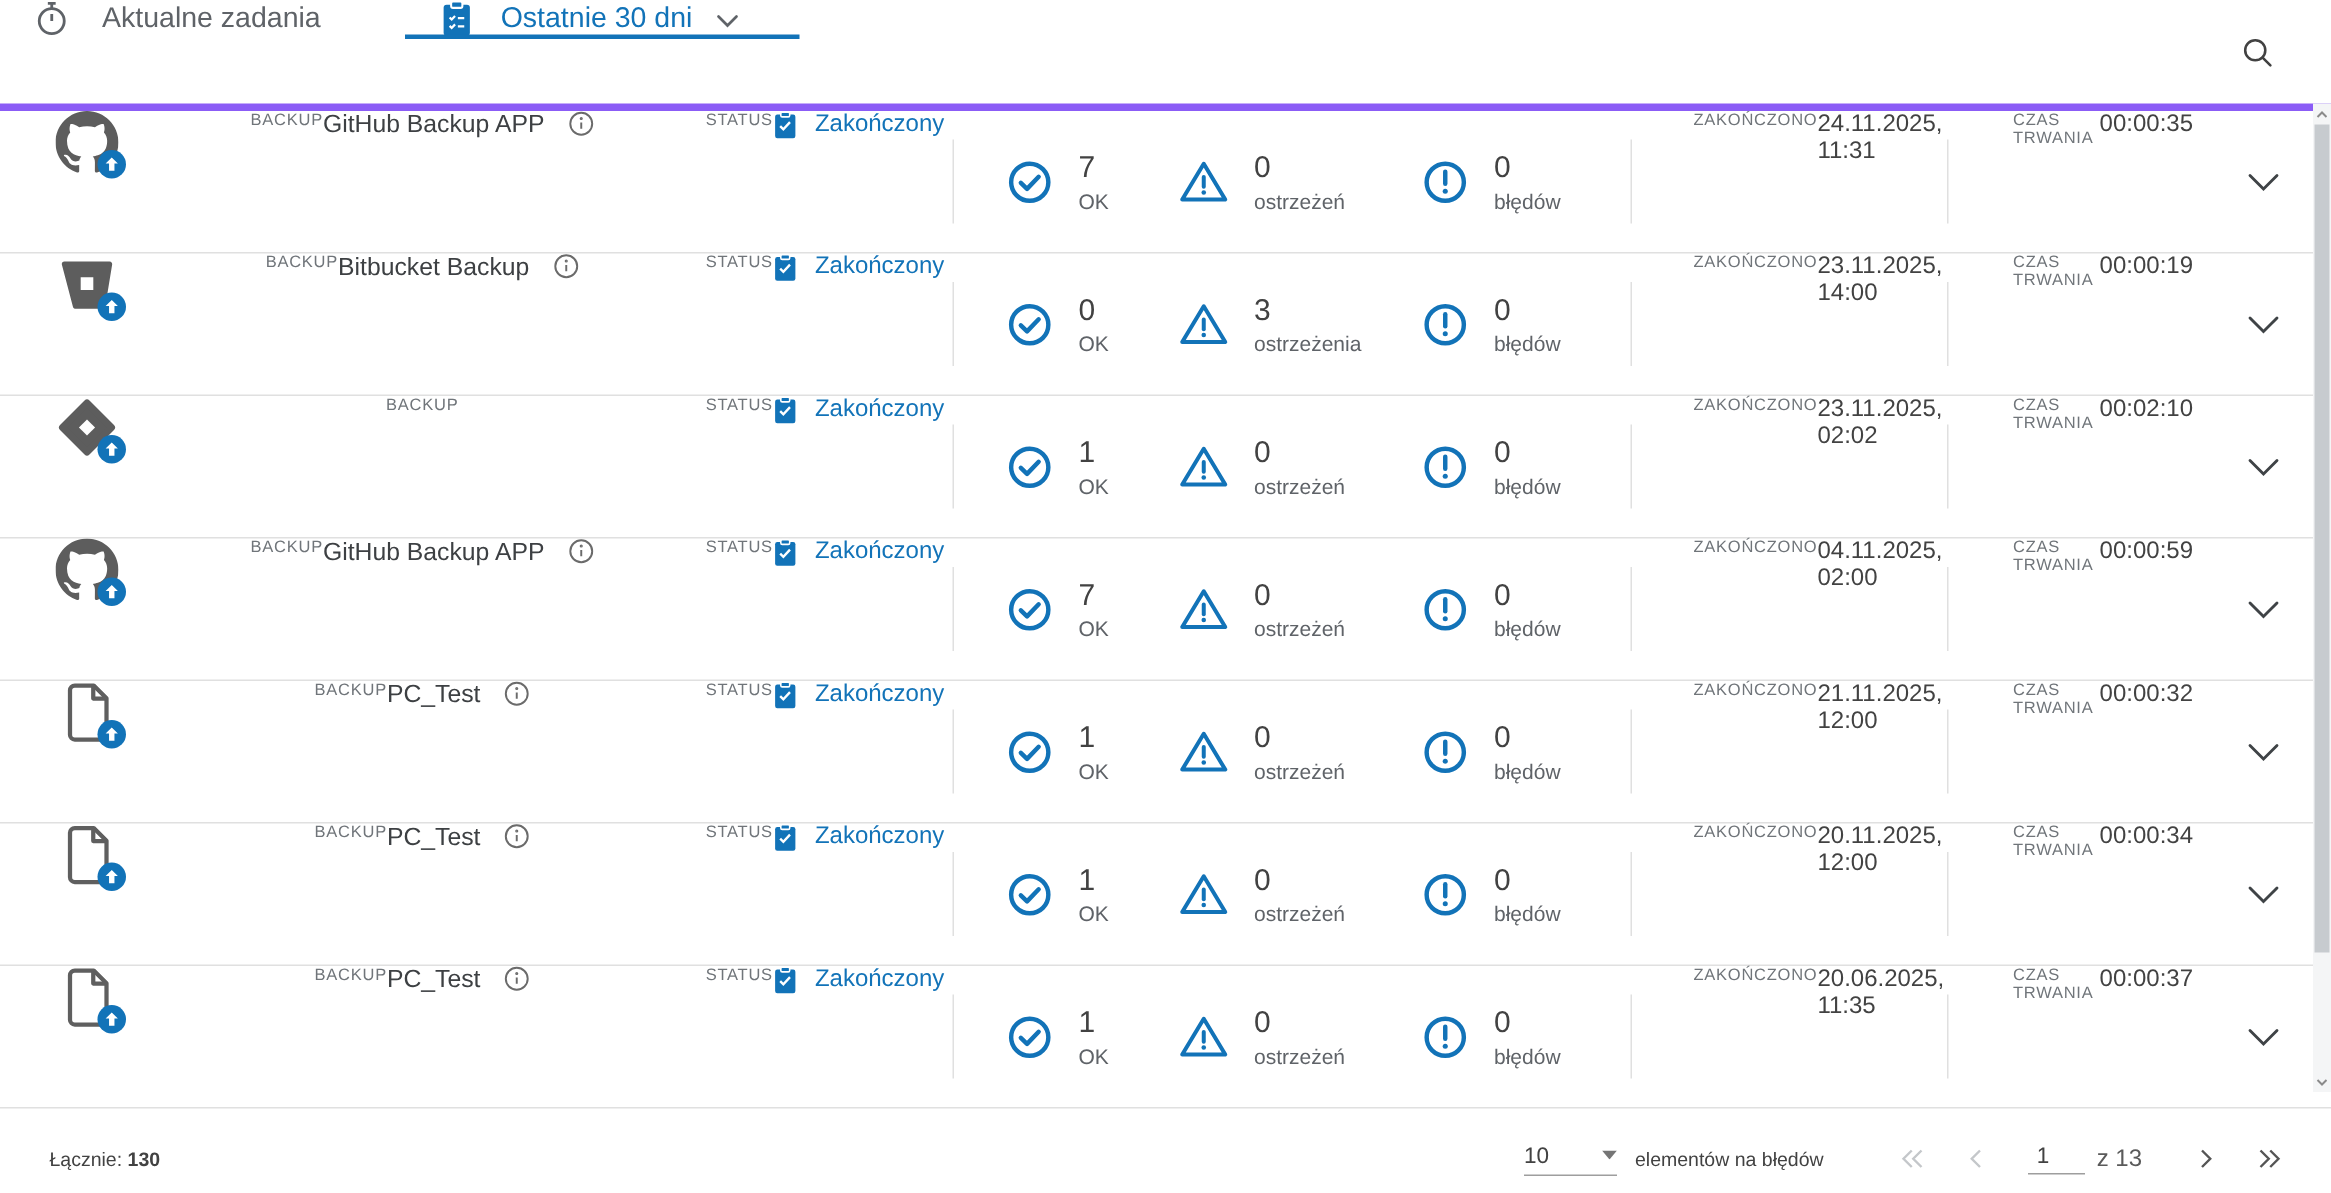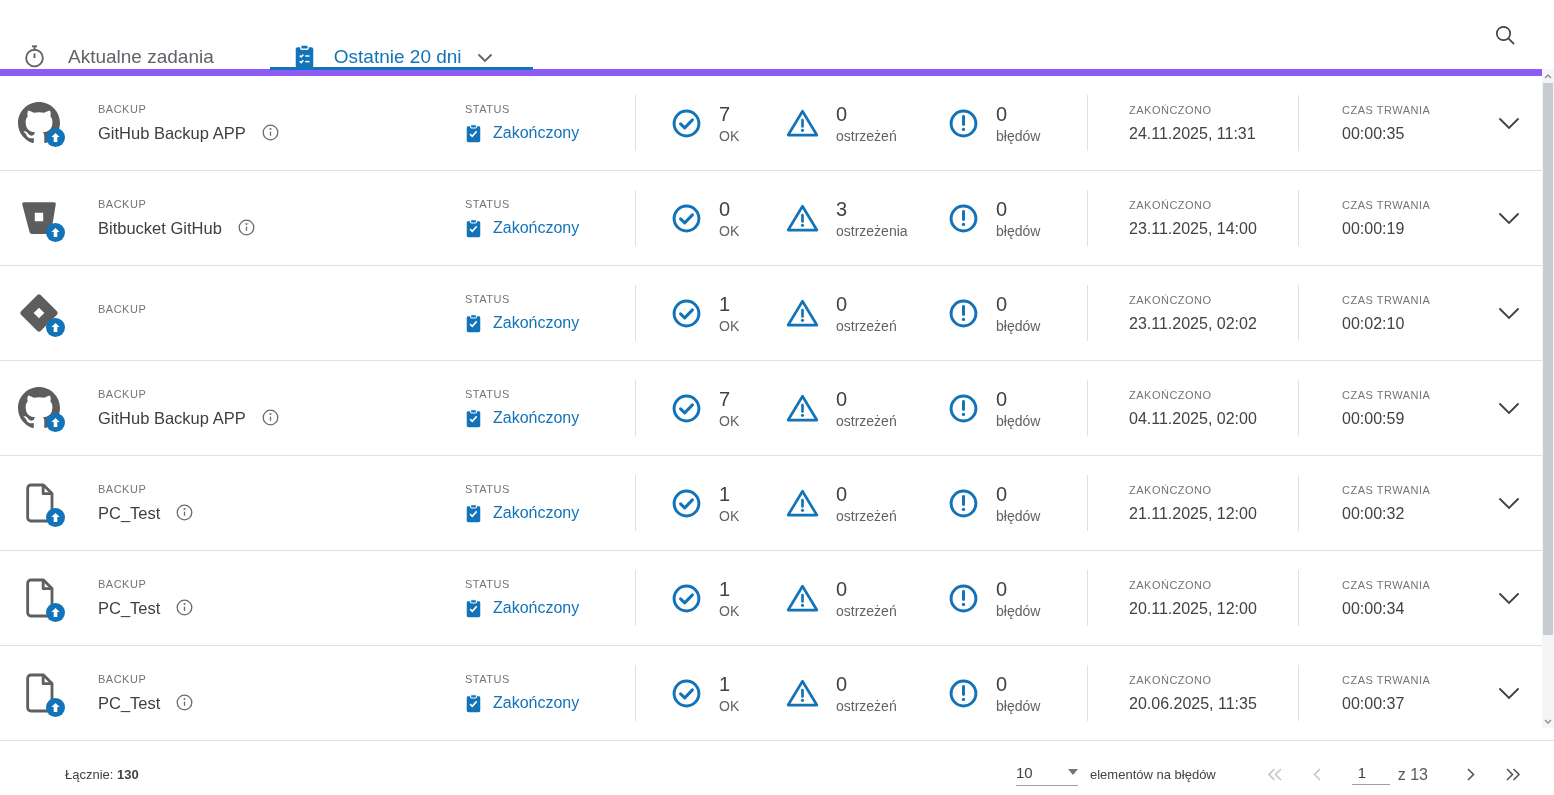--- a/index.html
+++ b/index.html
@@ -5,35 +5,35 @@
   html,body{margin:0;padding:0;background:#fff;}
   body{width:1554px;height:795px;overflow:hidden;position:relative;
        font-family:"Liberation Sans","DejaVu Sans",sans-serif;color:#3d4043;}
   :root{
     --accent:#1273b8; --icon-gray:#5d5d5d; --label-gray:#70757a;
     --text-dark:#424242; --divider:#e0e0e0; --disabled:#c4c7ca;
   }
   .app{width:1554px;height:795px;display:flex;flex-direction:column;}
 
   
-  header{height:69px;flex:0 0 69px;border-bottom:7px solid #8b5cf6;display:flex;align-items:flex-end;position:relative;}
+  header{height:69px;flex:0 0 69px;border-bottom:5px solid #8b5cf6;display:flex;align-items:flex-start;position:relative;}
   .tab{display:flex;align-items:center;cursor:pointer;position:relative;}
   .tab-current{padding:0 46px 0 22px;}
   .tab-current .tab-label{color:#5f6368;font-size:19px;margin-left:21px;}
   .tab-30{margin-left:10px;padding:0 40px 0 23px;}
   .tab-30 .tab-label{color:var(--accent);font-size:19px;margin-left:18px;}
   .tab-30::after{content:"";position:absolute;left:0;right:0;bottom:-1px;height:3px;background:var(--accent);}
   .tab-caret{margin-left:15px;margin-top:3px;}
   .search-btn{position:absolute;right:32px;top:50%;transform:translateY(-50%);width:34px;height:34px;
               display:flex;align-items:center;justify-content:center;cursor:pointer;}
 
   
   main{flex:1 1 auto;}
   .row{height:94px;border-bottom:1px solid var(--divider);display:flex;align-items:stretch;}
-  .cell{display:flex;flex-direction:column;justify-content:center;}
+  .cell{display:flex;flex-direction:row;justify-content:center;}
   .lbl{font-size:11px;letter-spacing:.5px;color:var(--label-gray);font-weight:500;margin-bottom:9px;}
   .icon-cell{flex:0 0 98px;justify-content:center;align-items:flex-start;padding-left:18px;box-sizing:border-box;}
   .app-icon{position:relative;width:42px;height:42px;display:flex;align-items:center;justify-content:center;}
   .badge{position:absolute;right:-5px;bottom:-3px;width:19px;height:19px;border-radius:50%;
          background:var(--accent);display:flex;align-items:center;justify-content:center;}
   .name-cell{flex:0 0 367px;}
   .val-line{display:flex;}
   .task-name{font-size:16.5px;color:#3d4043;}
   .info-btn{margin-left:16px;display:flex;cursor:pointer;}
   .status-cell{flex:0 0 170px;}
@@ -47,21 +47,21 @@
   .stat-text{margin-left:17px;}
   .stat-num{font-size:20px;color:var(--text-dark);line-height:1.1;}
   .stat-lbl{font-size:14px;color:#5f6368;margin-top:3px;}
   .finished-cell{flex:0 0 210px;padding-left:41px;box-sizing:border-box;}
   .duration-cell{flex:0 0 163px;padding-left:43px;box-sizing:border-box;}
   .cell .val{font-size:16px;color:var(--text-dark);}
   .expand{flex:1 1 auto;display:flex;align-items:center;justify-content:center;cursor:pointer;max-width:90px;margin-left:auto;}
 
   
   footer{height:67px;flex:0 0 67px;display:flex;align-items:center;font-size:13px;color:var(--text-dark);}
-  .total{margin-left:65px;}
+  .total{margin-left:33px;}
   .total b{font-weight:700;}
   .pager{margin-left:auto;margin-right:18px;display:flex;align-items:center;}
   .page-size{display:flex;align-items:center;justify-content:space-between;width:62px;
              border-bottom:1px solid #9e9e9e;padding-bottom:4px;cursor:pointer;font-size:15px;}
   .per-page{margin-left:12px;}
   .pg-btn{display:flex;align-items:center;justify-content:center;width:34px;height:34px;cursor:pointer;}
   .pg-first{margin-left:42px;}
   .pg-prev{margin-left:8px;}
   .page-field{width:38px;border-bottom:1px solid #9e9e9e;padding:0 0 3px 6px;margin-left:18px;font-size:15px;box-sizing:border-box;}
   .page-of{margin-left:8px;font-size:16px;color:#5a5a5a;}
@@ -95,21 +95,21 @@
       <span style="display:flex">
         <svg width="23" height="25" viewBox="0 0 18 20">
           <rect x="2" y="2.5" width="14" height="16.5" rx="1.6" fill="var(--accent)"></rect>
           <rect x="6" y="0.8" width="6" height="3.4" rx="1" fill="var(--accent)" stroke="#ffffff" stroke-width="1.1"></rect>
           <path d="M5.2 9.3l1.1 1.1 1.8-1.9" stroke="#fff" stroke-width="1.2" fill="none"></path>
           <path d="M9.6 9.6h3.4" stroke="#fff" stroke-width="1.2"></path>
           <path d="M5.2 13.8l1.1 1.1 1.8-1.9" stroke="#fff" stroke-width="1.2" fill="none"></path>
           <path d="M9.6 14.1h3.4" stroke="#fff" stroke-width="1.2"></path>
         </svg>
       </span>
-      <span class="tab-label">Ostatnie 20 dni</span>
+      <span class="tab-label">Ostatnie 30 dni</span>
       <span class="tab-caret" style="display:flex">
         <svg width="16" height="10" viewBox="0 0 16 10" fill="none" stroke="#5f6368" stroke-width="1.8" stroke-linecap="round">
           <path d="M2 2l6 6 6-6"></path>
         </svg>
       </span>
     </div>
     <div class="search-btn">
       <span style="display:flex">
         <svg width="24" height="24" viewBox="0 0 24 24" fill="none" stroke="#424242" stroke-width="1.7">
           <circle cx="10.5" cy="10.5" r="6.7"></circle>
@@ -245,21 +245,21 @@
           <svg width="11" height="11" viewBox="0 0 14 14" fill="#ffffff">
             <path d="M7 1.2L12.2 6.4H9.3V12.6H4.7V6.4H1.8Z"></path>
           </svg>
         </span>
       </div>
     </div>
 
     <div class="cell name-cell">
       <div class="lbl">BACKUP</div>
       <div class="val-line">
-        <span class="task-name">Bitbucket GitHub</span>
+        <span class="task-name">Bitbucket Backup</span>
         <span class="info-btn">
           <svg width="17" height="17" viewBox="0 0 17 17" fill="none" stroke="#6b6b6b" stroke-width="1.3">
             <circle cx="8.5" cy="8.5" r="7.3"></circle>
             <path d="M8.5 7.6v4.2"></path>
             <circle cx="8.5" cy="5" r="0.4" fill="#6b6b6b"></circle>
           </svg>
         </span>
       </div>
     </div>
 

